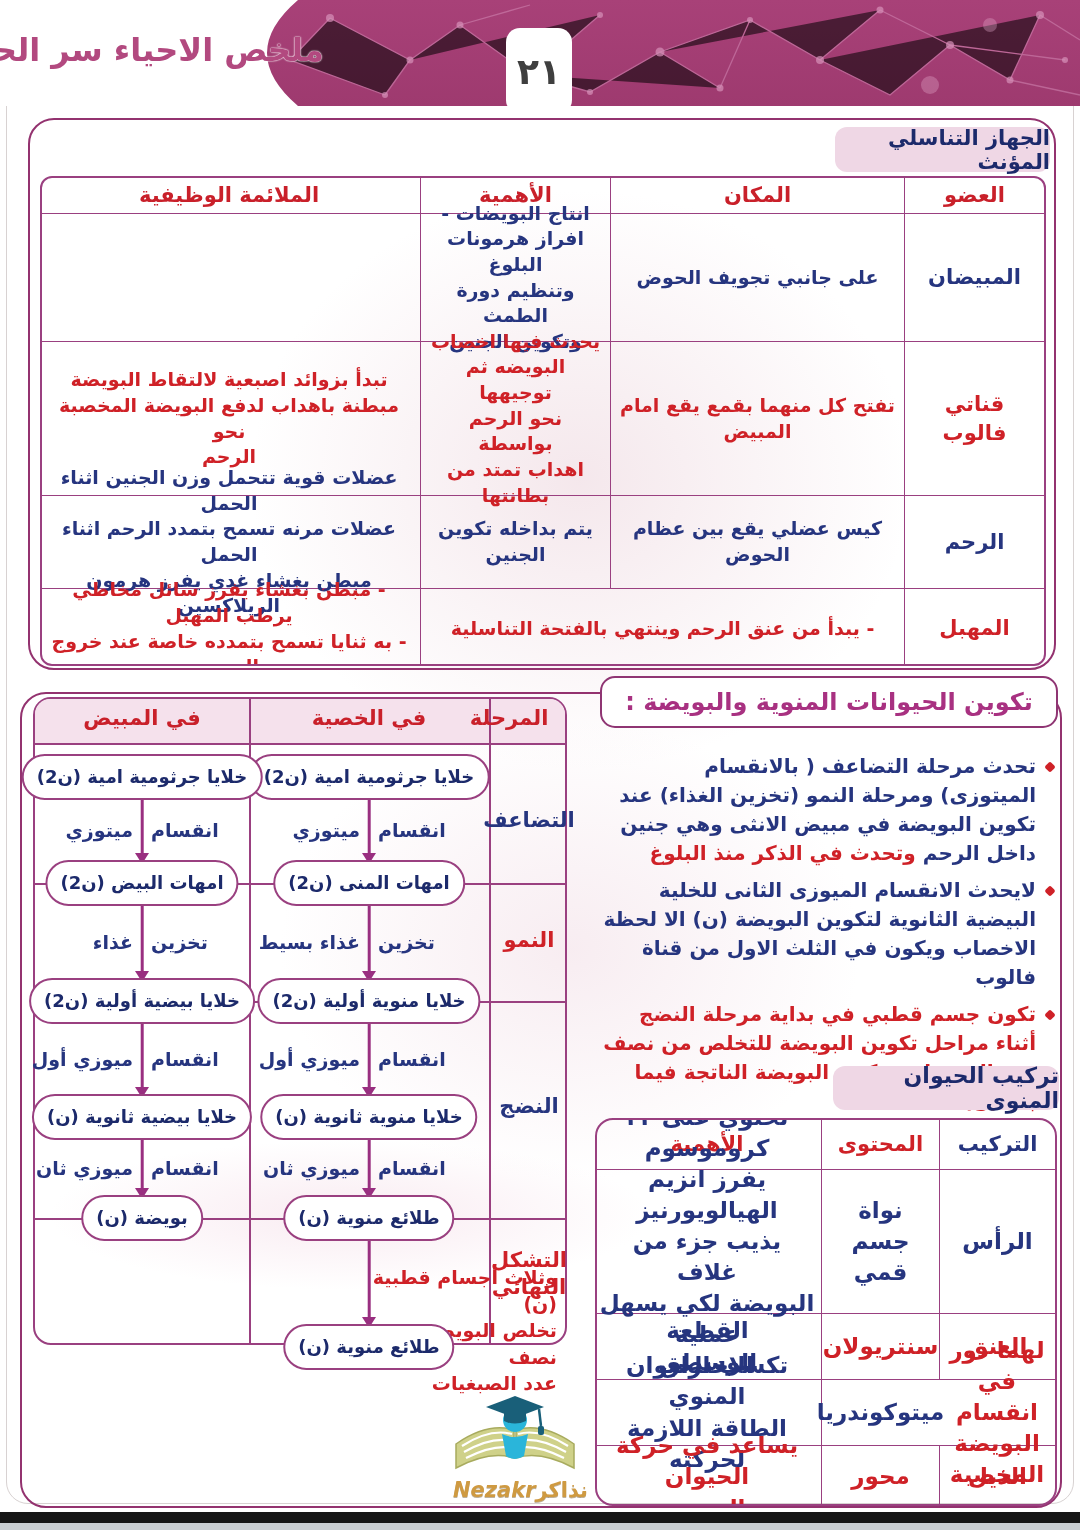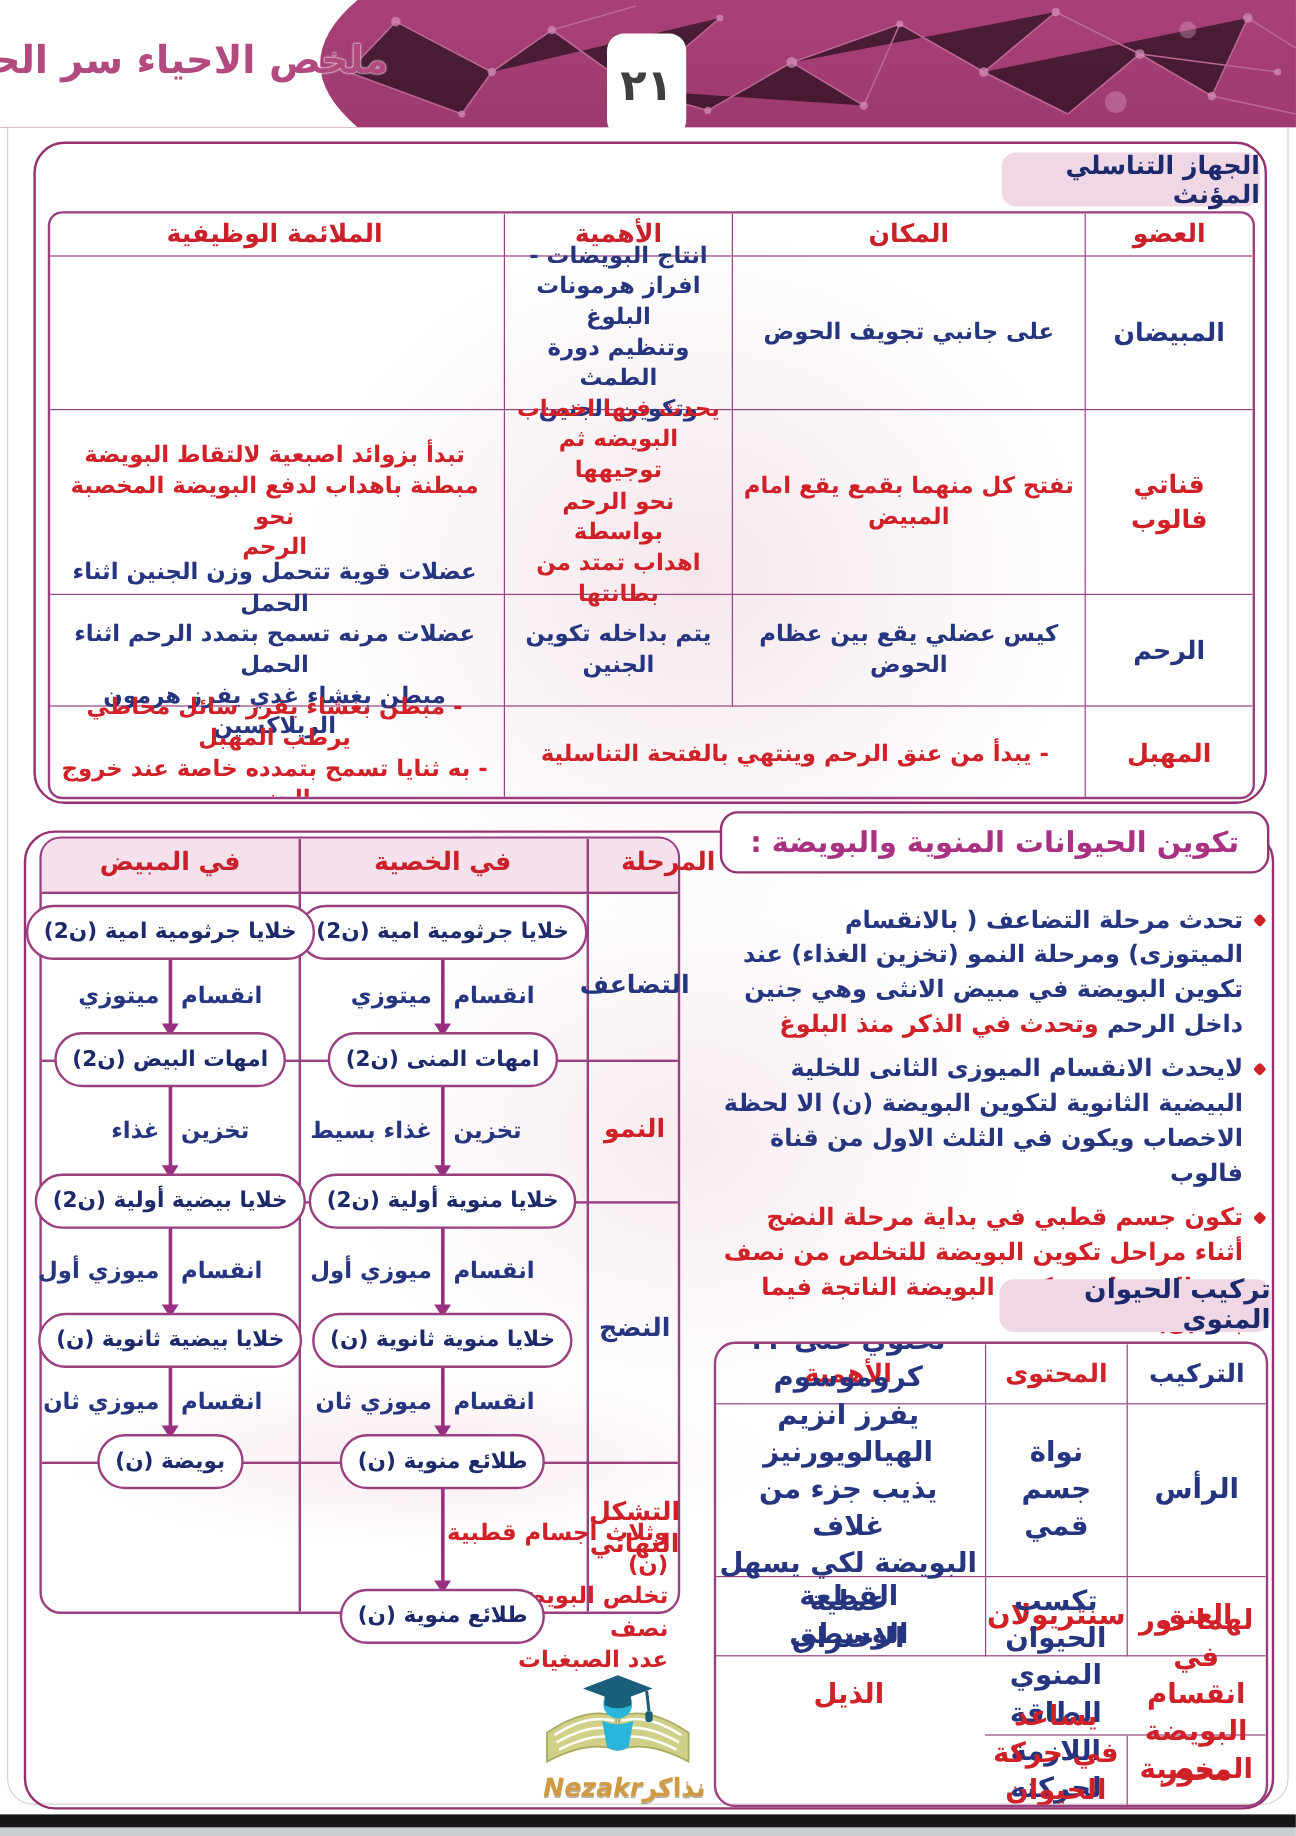--- a/index.html
+++ b/index.html
@@ -220,21 +220,21 @@
   </div>
 
 <div class="abs fc">
     <div class="fc-headbg"></div>
     <div class="fc-hline" style="top: 44px;"></div>
     <div class="fc-hline" style="top: 184px;"></div>
     <div class="fc-hline" style="top: 302px;"></div>
     <div class="fc-hline" style="top: 519px;"></div>
     <div class="fc-vline" style="left: 214px;"></div>
     <div class="fc-vline" style="left: 454px;"></div>
-    <div class="fc-colhead t-red" style="left: 522px;">المرحلة</div>
+    <div class="fc-colhead t-red" style="left: 474px;">المرحلة</div>
     <div class="fc-colhead t-red" style="left: 334px;">في الخصية</div>
     <div class="fc-colhead t-red" style="left: 107px;">في المبيض</div>
     <div class="fc-stage t-blue" style="left: 494px; top: 122px;">التضاعف</div>
     <div class="fc-stage t-red" style="left: 494px; top: 242px;">النمو</div>
     <div class="fc-stage t-blue" style="left: 494px; top: 408px;">النضج</div>
     <div class="fc-stage t-red" style="left: 494px; top: 575px;">التشكل
 النهائي</div>
     <div class="fc-pill" style="left: 334px; top: 55px;">خلايا جرثومية امية ⁦(2ن)⁩</div>
     <div class="fc-pill" style="left: 334px; top: 161px;">امهات المنى ⁦(2ن)⁩</div>
     <div class="fc-pill" style="left: 334px; top: 279px;">خلايا منوية أولية ⁦(2ن)⁩</div>
@@ -315,20 +315,21 @@
 يفرز انزيم الهيالويورنيز
 يذيب جزء من غلاف
 البويضة لكي يسهل عملية
 الاختراق</div>
     <div class="s-cell t-red">العنق</div>
     <div class="s-cell t-red">سنتريولان</div>
     <div class="s-cell t-blue">القطعة
 الوسطى</div>
     <div class="s-cell t-red" style="border-left: none;">لهما دور في انقسام البويضة
 المخصبة</div>
+    <div class="s-cell t-blue">ميتوكوندريا</div>
     <div class="s-cell t-blue" style="border-left: none;">تكسب الحيوان المنوي
 الطاقة اللازمة لحركته</div>
     <div class="s-cell t-red" style="border-bottom: none;">الذيل</div>
     <div class="s-cell t-red" style="border-bottom: none;">محور</div>
     <div class="s-cell t-red" style="border-left: none; border-bottom: none;">يساعد في حركة الحيوان
 المنوي</div>
   </div>
 
 <div class="abs logo">
   <svg width="146" height="86" viewBox="0 0 146 86">

